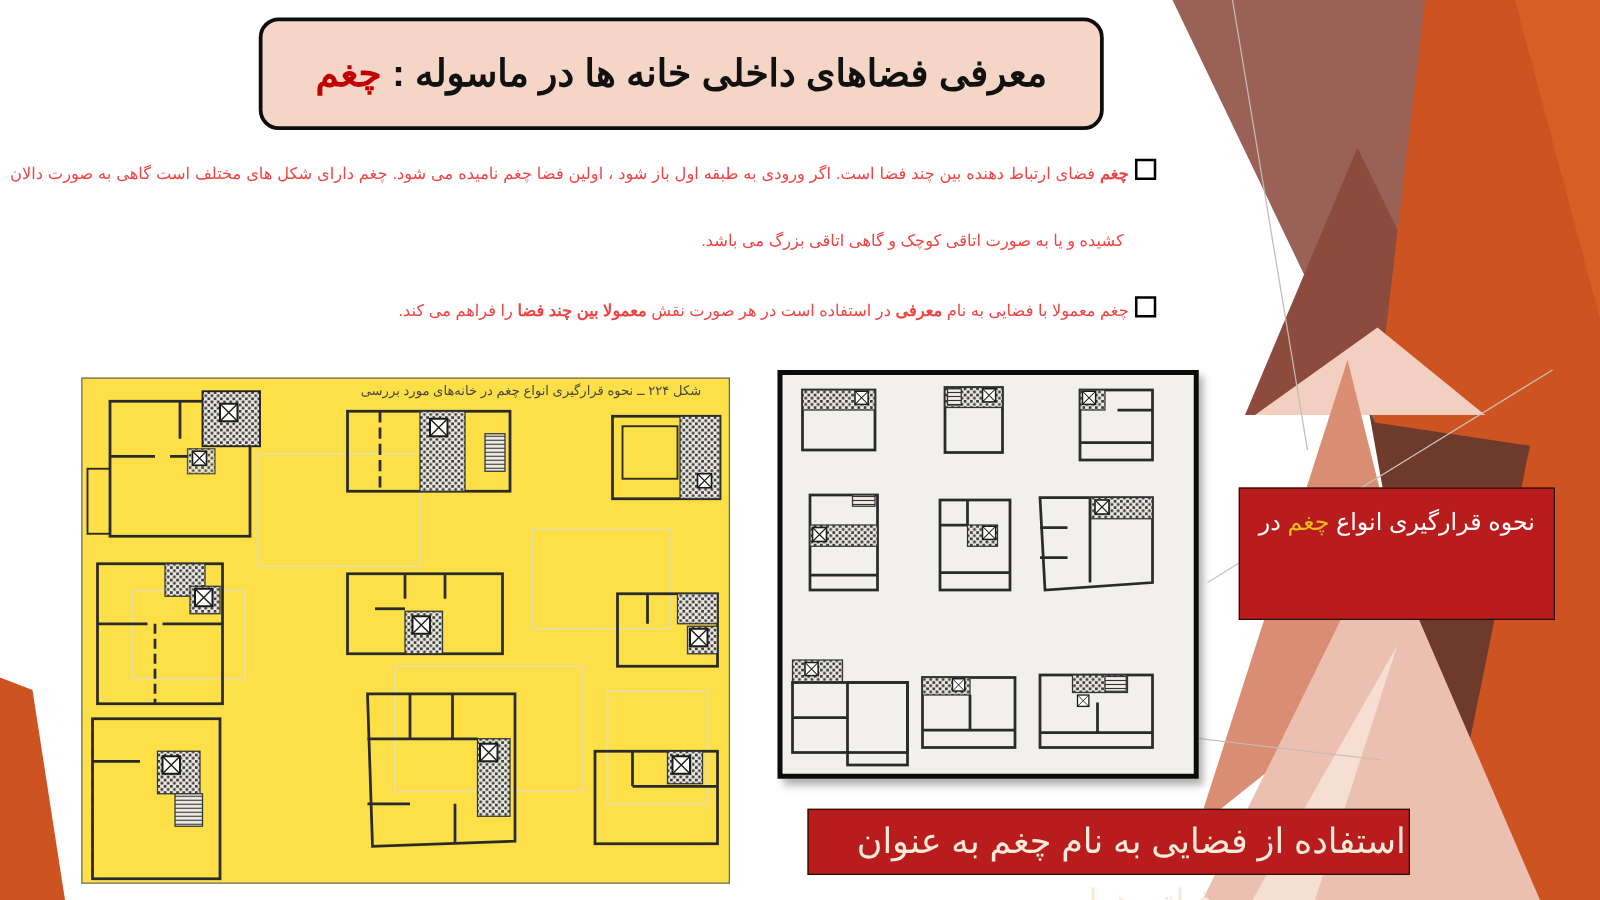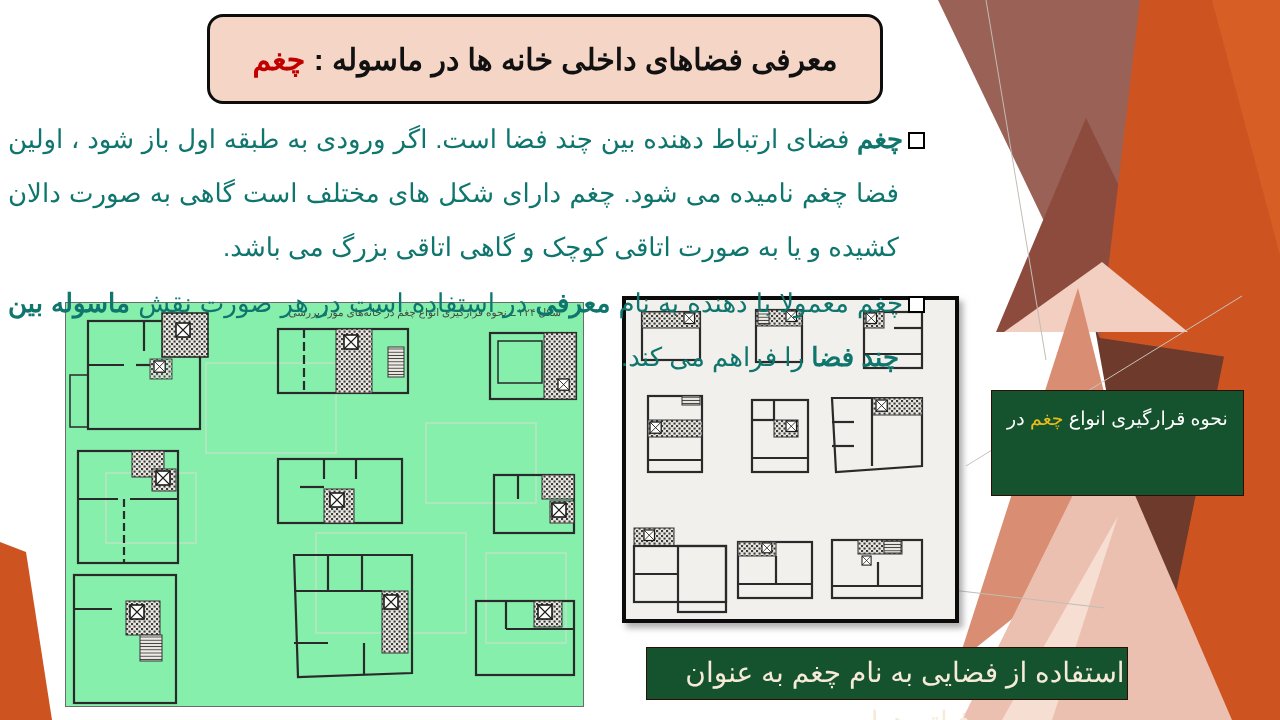--- a/index.html
+++ b/index.html
@@ -18,51 +18,51 @@
   }
   .title-box .t{
     font-size:30px; font-weight:bold; color:#111; letter-spacing:-.5px;
     white-space:nowrap;
   }
   .title-box .t .accent{color:#c00000;}
 
   
   .body-text{
     position:absolute; z-index:2; left:8px; top:112px; width:917px;
-    direction:rtl; text-align:justify; color:#0f766e;
-    font-size:26px; line-height:54px;
+    direction:rtl; text-align:justify; color:#ef4444;
+    font-size:13px; line-height:54px;
   }
   .body-text p{margin:0; padding-right:26px;}
   .body-text p + p{margin-top:2px;}
   .bullet{
     display:inline-block; width:13px; height:13px; border:2.2px solid #000;
     margin-left:5px; margin-right:-26px; vertical-align:-1px; background:#fff;
   }
   .b{font-weight:bold;}
 
   
   .left-figure{
     position:absolute; z-index:1; left:65px; top:302px; width:519px; height:405px;
-    background:#86efac; border:1px solid #6b6b6b; box-sizing:border-box;
+    background:#fde047; border:1px solid #6b6b6b; box-sizing:border-box;
   }
   .left-figure .fig-caption{
     position:absolute; top:3px; right:22px; direction:rtl;
     font-size:10.5px; color:#474740; letter-spacing:0;
   }
 
   
   .right-figure{
     position:absolute; z-index:1; left:622px; top:296px; width:337px; height:327px;
     background:#f1f0ec; border:4px solid #0b0b0b; box-sizing:border-box;
     box-shadow:4px 5px 6px rgba(110,110,110,.55);
   }
 
   
   .caption-box{
-    position:absolute; z-index:2; background:#14532d; border:1px solid #2d0e05;
+    position:absolute; z-index:2; background:#b91c1c; border:1px solid #2d0e05;
     color:#ffffff; direction:rtl; text-align:center;
   }
   .caption-right{
     left:991px; top:390px; width:253px; height:106px;
     font-size:19px; line-height:50px; padding-top:3px; box-sizing:border-box;
   }
   .caption-right .accent{color:#edbd17;}
   .caption-bottom{
     left:646px; top:647px; width:444px; height:51px;
     font-size:28px; line-height:49px; color:#f6ead9;padding-left:36px;
@@ -99,21 +99,21 @@
     <line x1="1242" y1="296" x2="966" y2="466" stroke="#c9c2ba" stroke-width="1"></line>
     <line x1="935" y1="588" x2="1105" y2="608" stroke="#c2bcb4" stroke-width="1"></line>
   </svg>
 
   <div class="title-box">
     <div class="t"><span>معرفی فضاهای داخلی خانه ها در ماسوله : </span><span class="accent">چغم</span></div>
   </div>
 
   <div class="body-text">
     <p><span class="bullet"></span><span class="b">چغم</span><span> فضای ارتباط دهنده بین چند فضا است. اگر ورودی به طبقه اول باز شود ، اولین فضا چغم نامیده می شود. چغم دارای شکل های مختلف است گاهی به صورت دالان کشیده و یا به صورت اتاقی کوچک و گاهی اتاقی بزرگ می باشد.</span></p>
-    <p><span class="bullet"></span><span>چغم معمولا با دهنده به نام </span><span class="b">معرفی</span><span> در استفاده است در هر صورت نقش </span><span class="b">ماسوله بین چند فضا</span><span> را فراهم می کند.</span></p>
+    <p><span class="bullet"></span><span>چغم معمولا با فضایی به نام </span><span class="b">معرفی</span><span> در استفاده است در هر صورت نقش </span><span class="b">معمولا بین چند فضا</span><span> را فراهم می کند.</span></p>
   </div>
 
   <div class="left-figure">
     <div class="fig-caption">شکل ۲۲۴ ــ نحوه قرارگیری انواع چغم در خانه‌های مورد بررسی</div>
     <svg width="517" height="403" viewBox="0 0 517 403">
       <defs>
         <pattern id="ht" width="5" height="5" patternUnits="userSpaceOnUse">
           <rect width="5" height="5" fill="#e9e7df"></rect>
           <rect width="2.1" height="2.1" fill="#3b3b3b"></rect>
           <rect x="2.5" y="2.5" width="2.1" height="2.1" fill="#3b3b3b"></rect>

